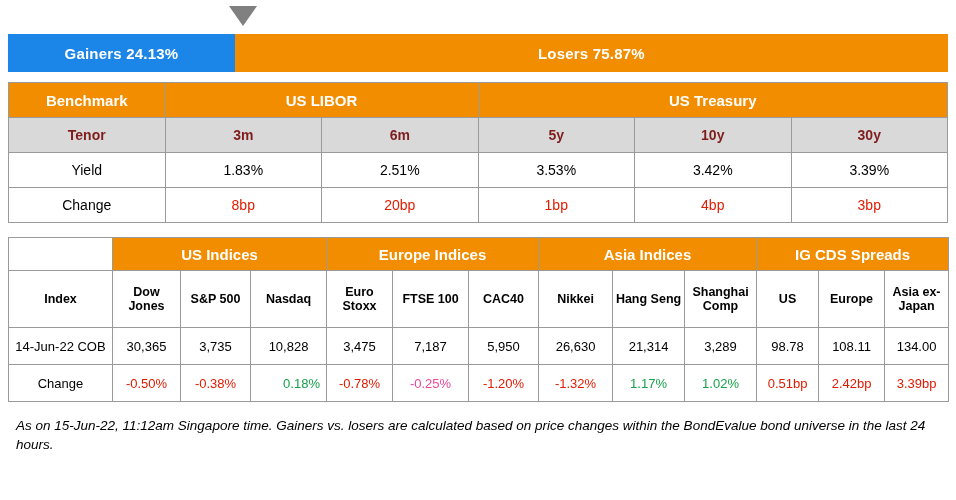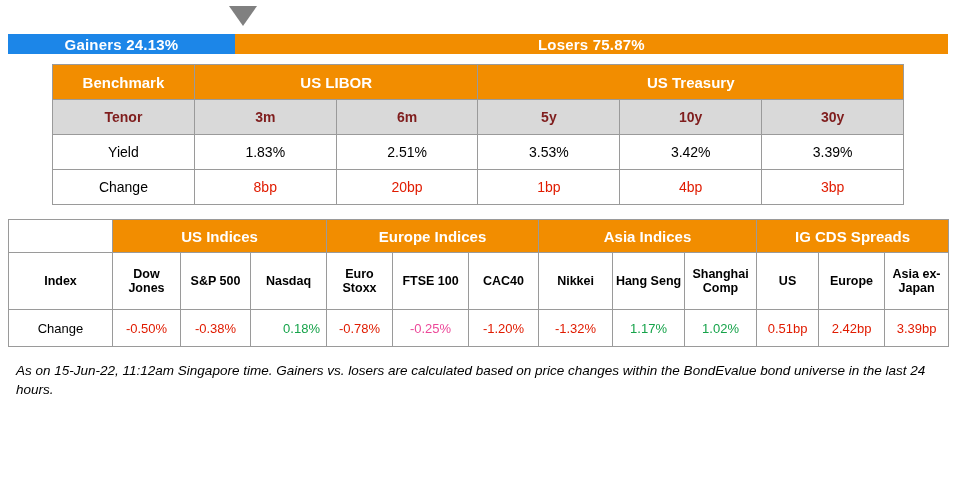--- a/index.html
+++ b/index.html
@@ -31,40 +31,40 @@
     position: absolute;
     top: 6px;
     width: 0;
     height: 0;
     border-left: 14px solid transparent;
     border-right: 14px solid transparent;
     border-top: 20px solid #808080;
   }
   .glbar {
     display: flex;
-    height: 20px;
+    height: 38px;
     width: 940px;
     margin: 0 auto;
   }
   .glbar .seg {
     display: flex;
     align-items: center;
     justify-content: center;
     color: #ffffff;
     font-weight: bold;
     font-size: 15px;
     letter-spacing: .2px;
   }
   .seg-gainers { background: #1c86e8; }
   .seg-losers  { background: #f28d00; }
 
   
   table {
     border-collapse: collapse;
-    width: 852px;
+    width: 940px;
     margin: 0 auto;
     table-layout: fixed;
   }
   td, th {
     border: 1px solid #9a9a9a;
     text-align: center;
     vertical-align: middle;
     font-size: 14px;
     padding: 0;
   }
@@ -217,20 +217,35 @@
           <td class="colhead">Euro Stoxx</td>
           <td class="colhead">FTSE 100</td>
           <td class="colhead">CAC40</td>
           <td class="colhead">Nikkei</td>
           <td class="colhead">Hang Seng</td>
           <td class="colhead">Shanghai Comp</td>
           <td class="colhead">US</td>
           <td class="colhead">Europe</td>
           <td class="colhead">Asia ex-Japan</td>
         </tr>
+        <tr class="datarow">
+          <td class="rowname">14-Jun-22 COB</td>
+          <td>30,365</td>
+          <td>3,735</td>
+          <td>10,828</td>
+          <td>3,475</td>
+          <td>7,187</td>
+          <td>5,950</td>
+          <td>26,630</td>
+          <td>21,314</td>
+          <td>3,289</td>
+          <td>98.78</td>
+          <td>108.11</td>
+          <td>134.00</td>
+        </tr>
         <tr class="changerow">
           <td class="rowname">Change</td>
           <td class="red" style="color: rgb(224, 27, 0);">-0.50%</td>
           <td class="red" style="color: rgb(224, 27, 0);">-0.38%</td>
           <td class="green" style="color: rgb(22, 163, 74); padding-left: 26px;">0.18%</td>
           <td class="red" style="color: rgb(224, 27, 0);">-0.78%</td>
           <td class="red" style="color: #ec4899;">-0.25%</td>
           <td class="red" style="color: rgb(224, 27, 0);">-1.20%</td>
           <td class="red" style="color: rgb(224, 27, 0);">-1.32%</td>
           <td class="green" style="color: rgb(22, 163, 74);">1.17%</td>

